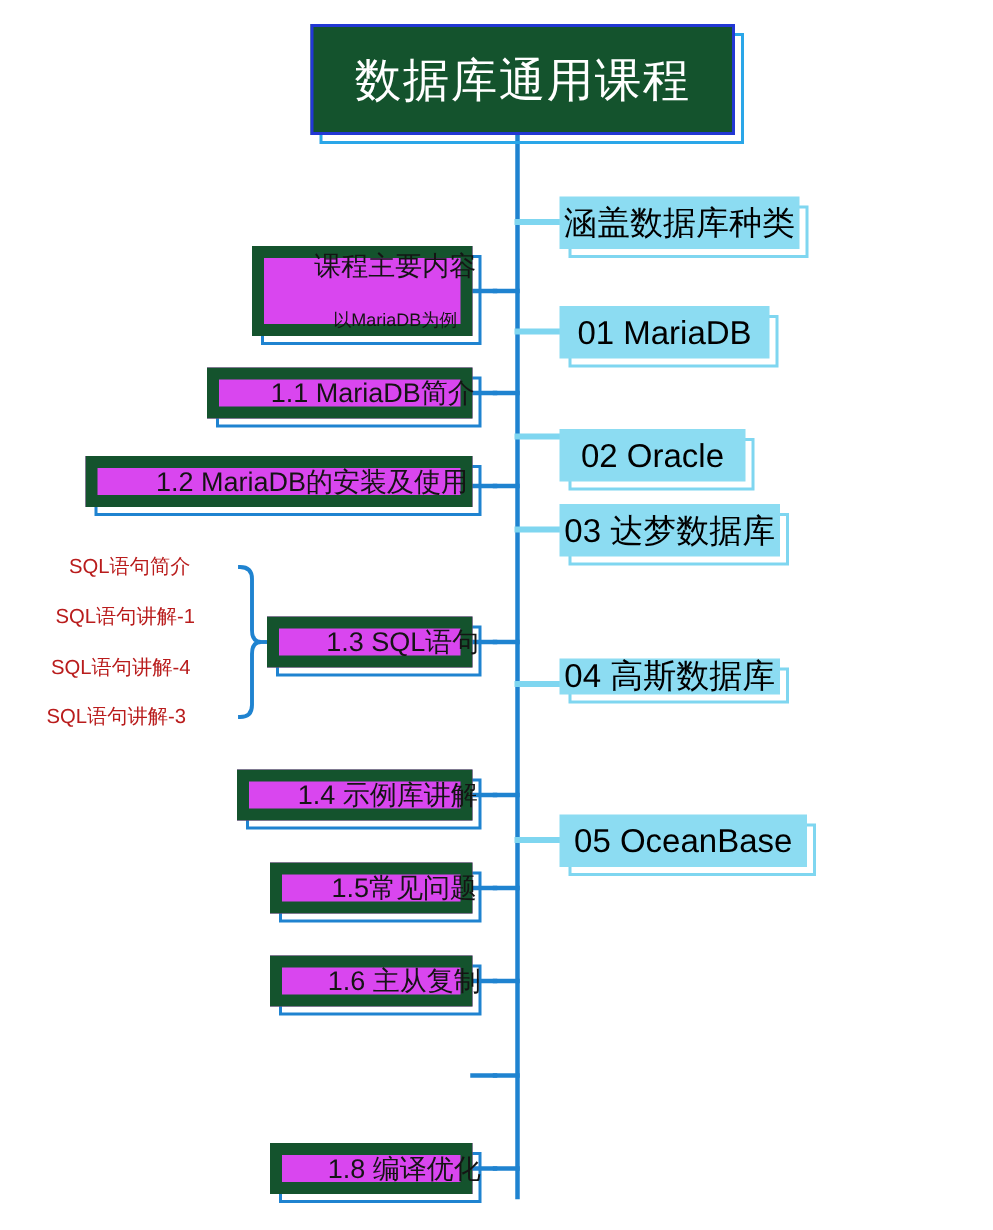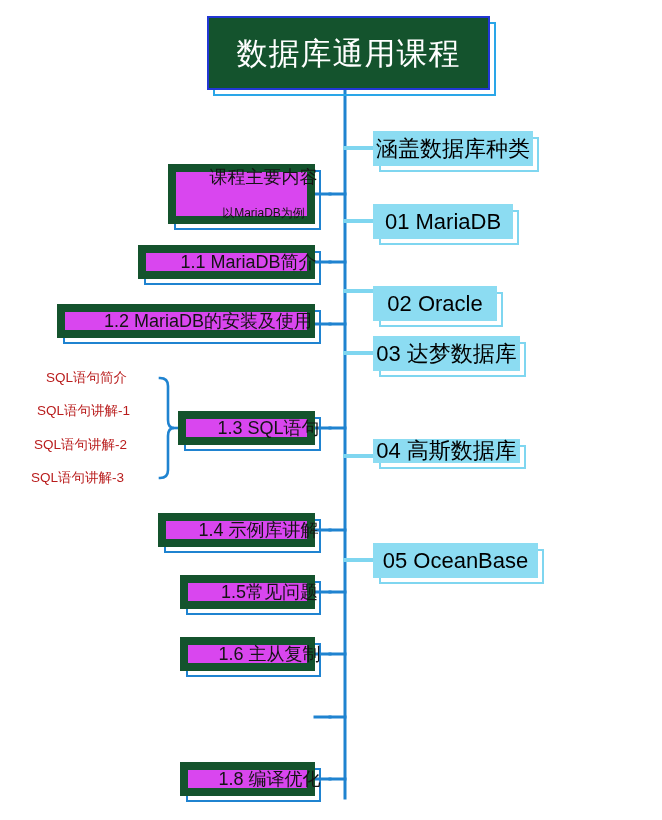--- a/index.html
+++ b/index.html
@@ -143,21 +143,21 @@
 
   <div class="node lft" style="left:180px;top:762px;width:135px;height:34px;">
     <div class="shadow"></div>
     <div class="face">
       <span class="t">1.8 编译优化</span>
     </div>
   </div>
 
   <div class="leaf" style="left:46px;top:371px;">SQL语句简介</div>
   <div class="leaf" style="left:37px;top:404px;">SQL语句讲解-1</div>
-  <div class="leaf" style="left:34px;top:438px;">SQL语句讲解-2</div>
+  <div class="leaf" style="left:34px;top:438px;">SQL语句讲解-4</div>
   <div class="leaf" style="left:31px;top:471px;">SQL语句讲解-3</div>
 
   <div class="node rgt" style="left:373px;top:131px;width:160px;height:35px;">
     <div class="shadow"></div>
     <div class="face">
       <span class="t">涵盖数据库种类</span>
     </div>
   </div>
 
   <div class="node rgt" style="left:373px;top:204px;width:140px;height:35px;">

